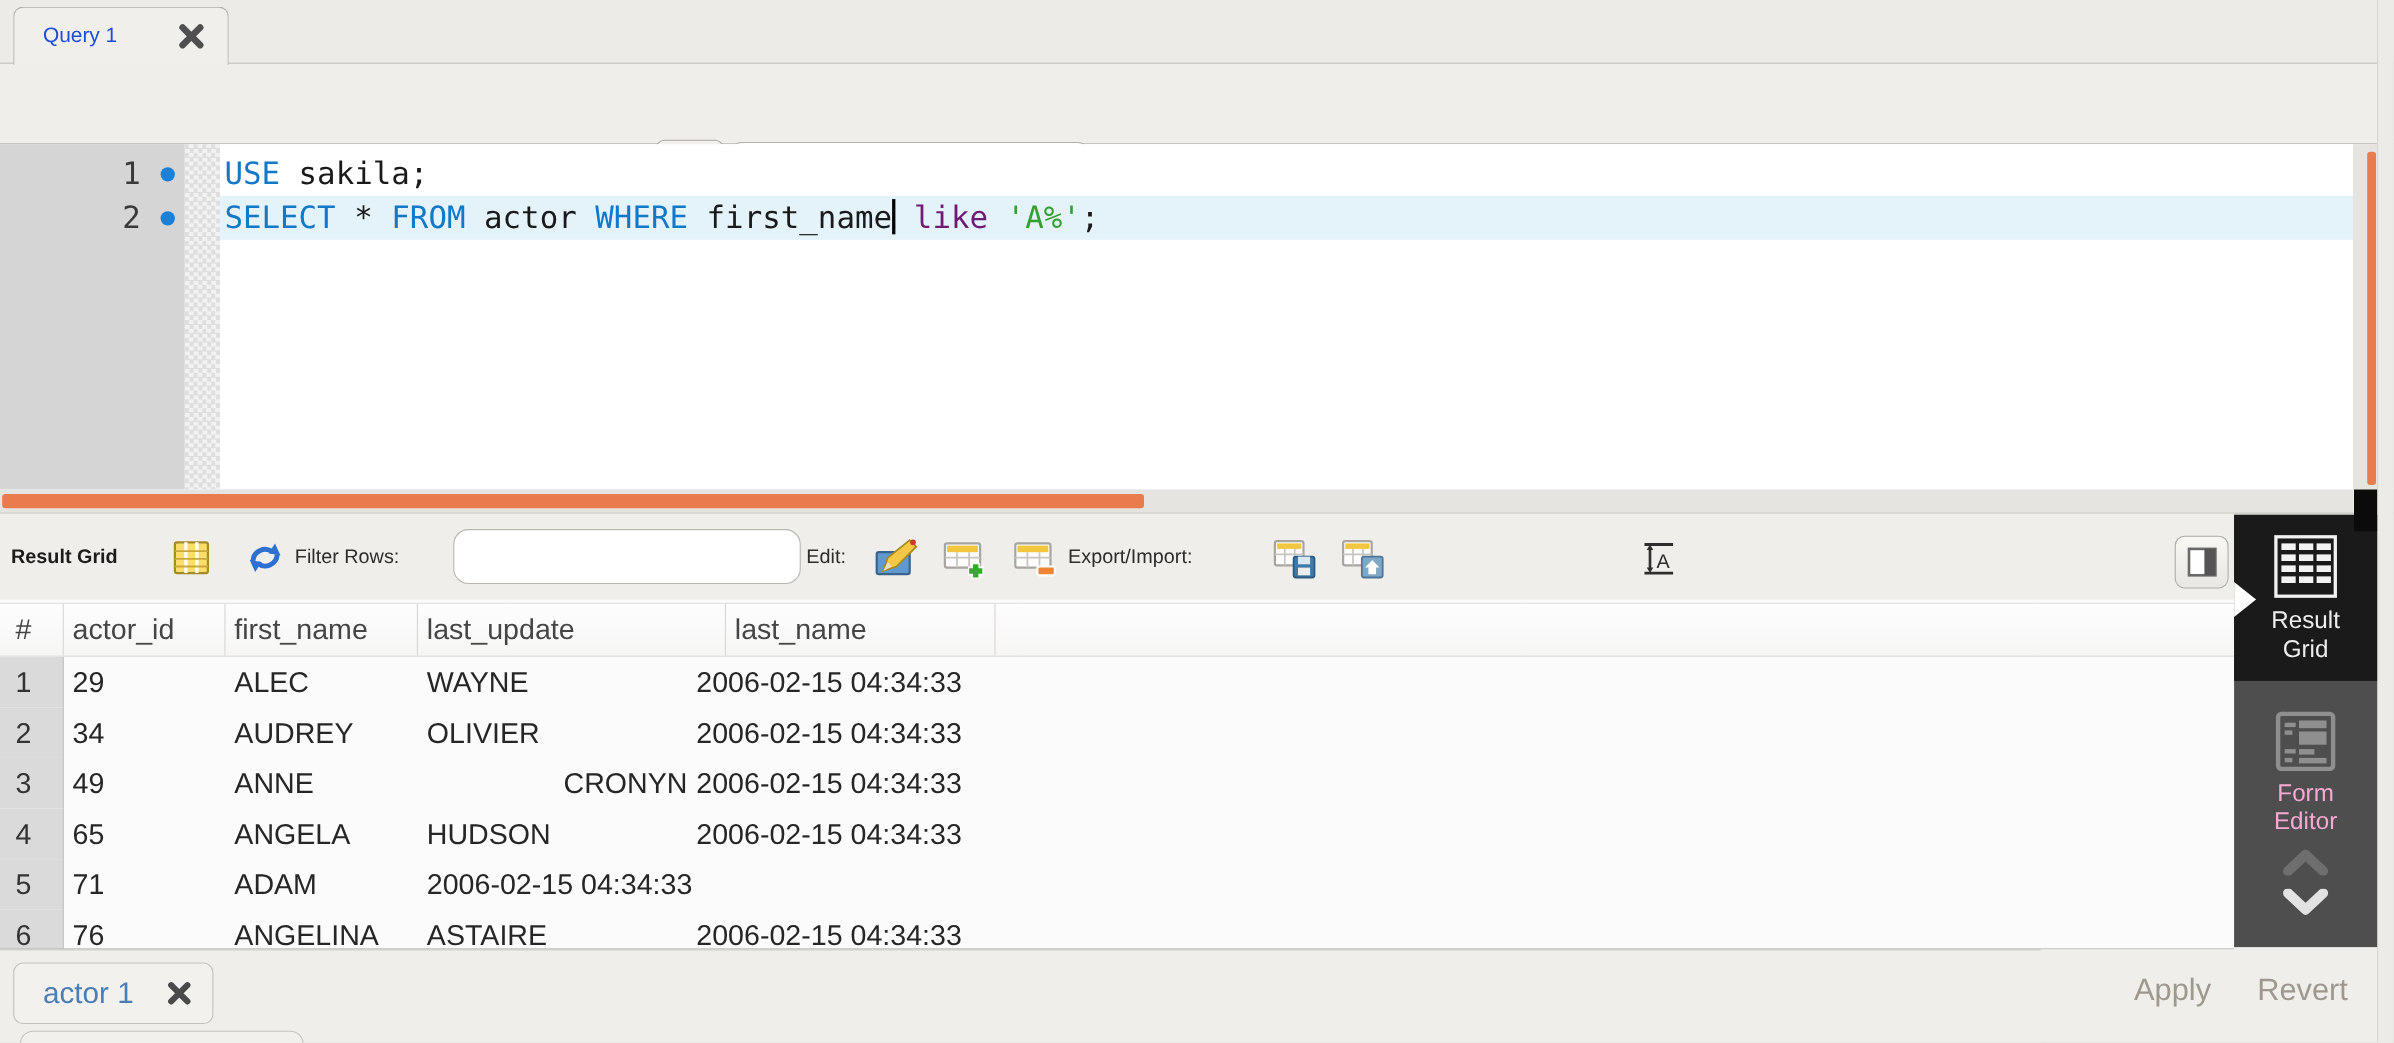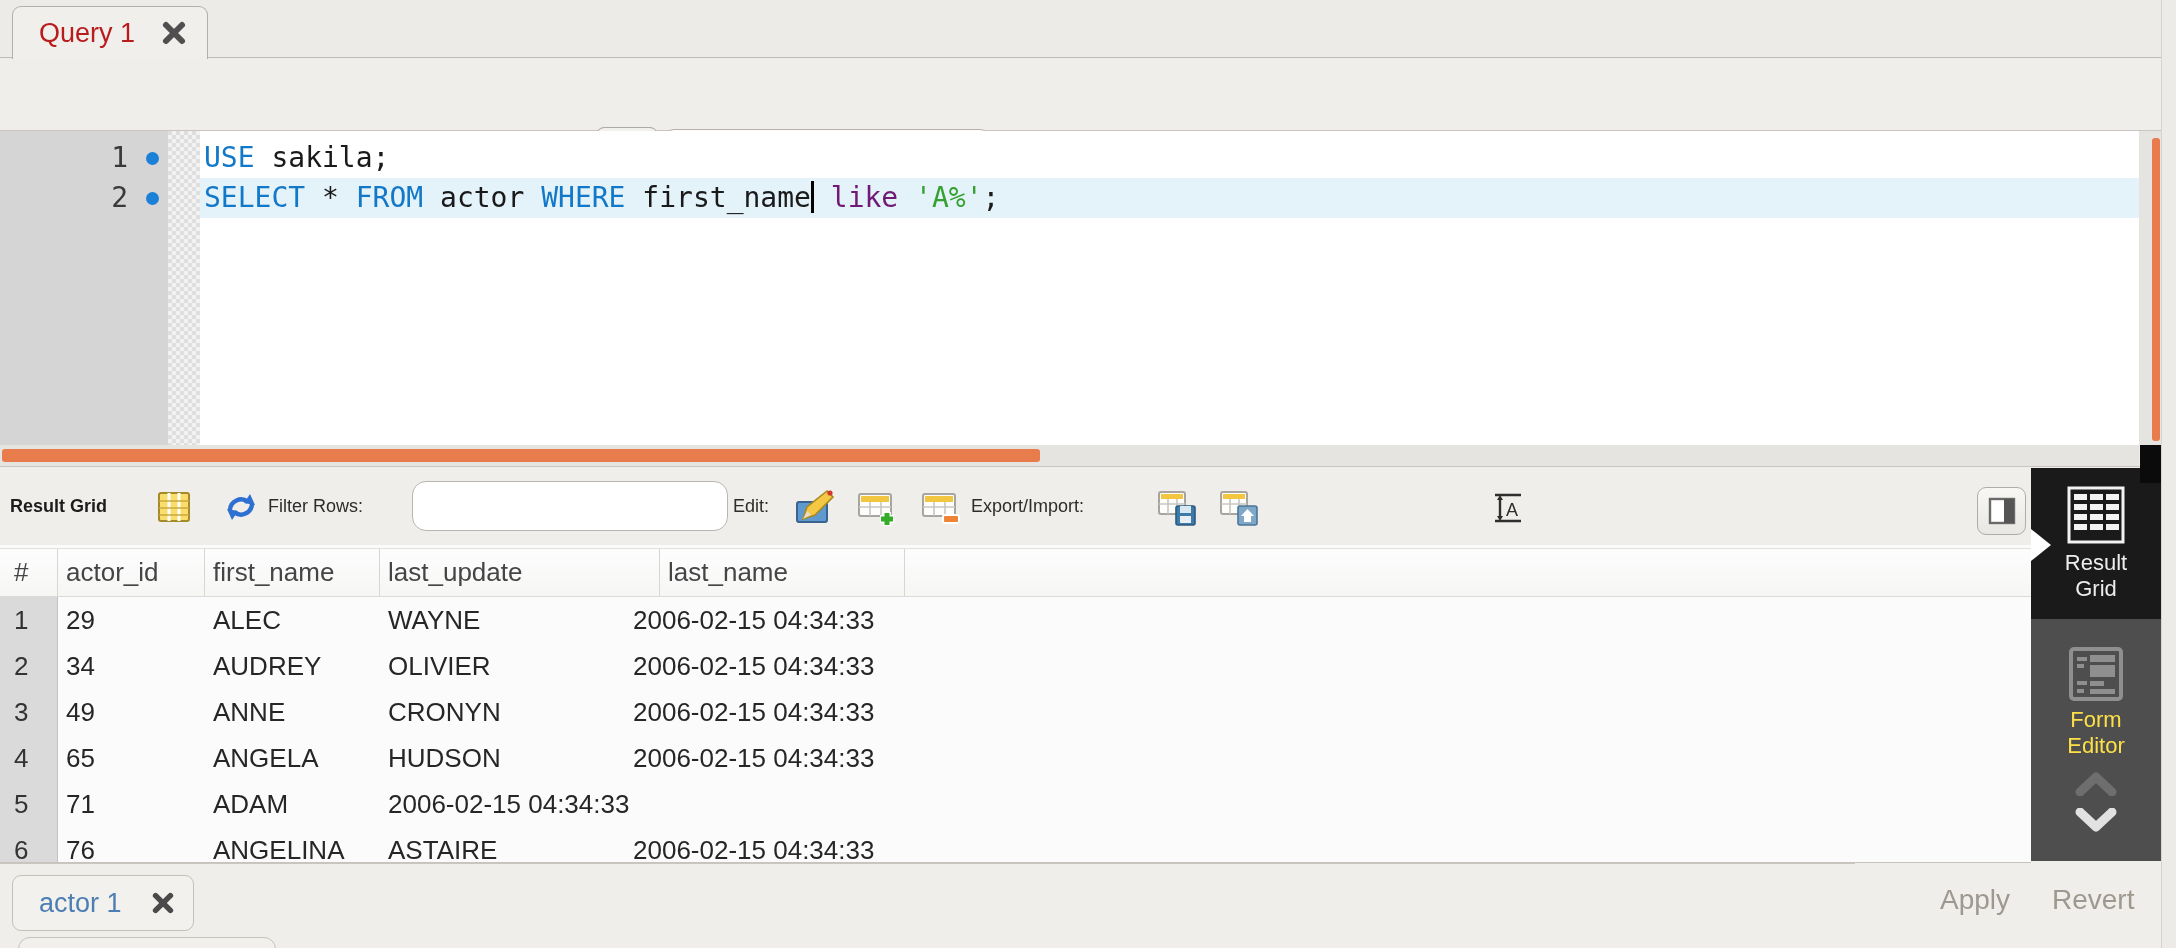--- a/index.html
+++ b/index.html
@@ -9,21 +9,21 @@
     background:#f0eeea; font-family:"Liberation Sans", sans-serif; color:#2e2e2e;
   }
   
   .tabbar { position:absolute; left:0; top:0; width:2176px; height:58px; background:#ecebe7; }
   .tabbar-line { position:absolute; left:0; top:57px; width:2176px; height:1px; background:#bdbab5; }
   .query-tab {
     position:absolute; left:12px; top:6px; width:196px; height:53px; z-index:3;
     background:#f1efec; border:1px solid #b3b0ab; border-bottom:none;
     border-radius:9px 9px 0 0; display:flex; align-items:center; padding:0 20px 0 26px;
   }
-  .query-tab .lbl { font-size:27px; color:#b91c1c; flex:1; }
+  .query-tab .lbl { font-size:19px; color:#1d4ed8; flex:1; }
   
   .toolbar { position:absolute; left:0; top:58px; width:2176px; height:73px; background:#f0eeea; border-bottom:1px solid #c9c6c1; }
   .tb { position:absolute; width:40px; height:40px; top:80px; }
   .tb svg { width:40px; height:40px; display:block; }
   .tb-btn {
     position:absolute; border:1px solid #aeaba6; border-radius:8px;
     background:linear-gradient(#f8f7f4,#e9e7e3);
     display:flex; align-items:center; justify-content:center;
   }
   .tb-btn.pressed { background:#dddbd6; box-shadow:inset 0 0 0 3px #f3f1ee, inset 2px 2px 4px rgba(0,0,0,.25); }
@@ -85,21 +85,21 @@
            font-size:26px; line-height:46px; padding-left:14px; }
   .g-cell { font-size:26px; line-height:46px; color:#262626; padding-left:8px; overflow:hidden; white-space:nowrap; }
   .grid-bottom { position:absolute; left:0; top:862px; width:2031px; height:1px; background:#c6c3be; }
   
   .sidepanel { position:absolute; left:2031px; top:468px; width:130px; height:393px; background:#4e4e4e; }
   .sp-item { position:absolute; left:0; width:130px; text-align:center; }
   .sp-item .sp-label { font-size:22px; line-height:26px; }
   .sp-active { top:0; height:151px; background:#1a1a1a; }
   .sp-active .sp-label { color:#ededed; }
   .sp-form { top:151px; height:160px; }
-  .sp-form .sp-label { color:#fde047; }
+  .sp-form .sp-label { color:#f9a8d4; }
   .sp-arrow { position:absolute; left:2031px; top:529px; width:0; height:0; z-index:5;
     border-top:16px solid transparent; border-bottom:16px solid transparent; border-left:20px solid #ffffff; }
   .chev { position:absolute; left:2074px; width:44px; height:24px; }
   
   .bottombar { position:absolute; left:0; top:863px; width:1855px; height:85px; background:#f0eeea; border-top:1px solid #c9c6c1; }
   .result-tab {
     position:absolute; left:12px; top:11px; width:182px; height:56px;
     background:#f3f1ee; border:1px solid #c4c1bb; border-radius:9px;
     display:flex; align-items:center; padding:0 18px 0 26px;
   }
@@ -361,21 +361,21 @@
           <div class="g-num">2</div>
           <div class="g-cell" style="width: 147px;">34</div>
           <div class="g-cell" style="width: 175px;">AUDREY</div>
           <div class="g-cell" style="width: 245px;">OLIVIER</div>
           <div class="g-cell" style="width: 280px;">2006-02-15 04:34:33</div>
         </div>
         <div class="g-row">
           <div class="g-num">3</div>
           <div class="g-cell" style="width: 147px;">49</div>
           <div class="g-cell" style="width: 175px;">ANNE</div>
-          <div class="g-cell" style="width: 245px;">CRONYN</div>
+          <div class="g-cell" style="width: 245px; text-align: right;">CRONYN</div>
           <div class="g-cell" style="width: 280px;">2006-02-15 04:34:33</div>
         </div>
         <div class="g-row">
           <div class="g-num">4</div>
           <div class="g-cell" style="width: 147px;">65</div>
           <div class="g-cell" style="width: 175px;">ANGELA</div>
           <div class="g-cell" style="width: 245px;">HUDSON</div>
           <div class="g-cell" style="width: 280px;">2006-02-15 04:34:33</div>
         </div>
         <div class="g-row">

